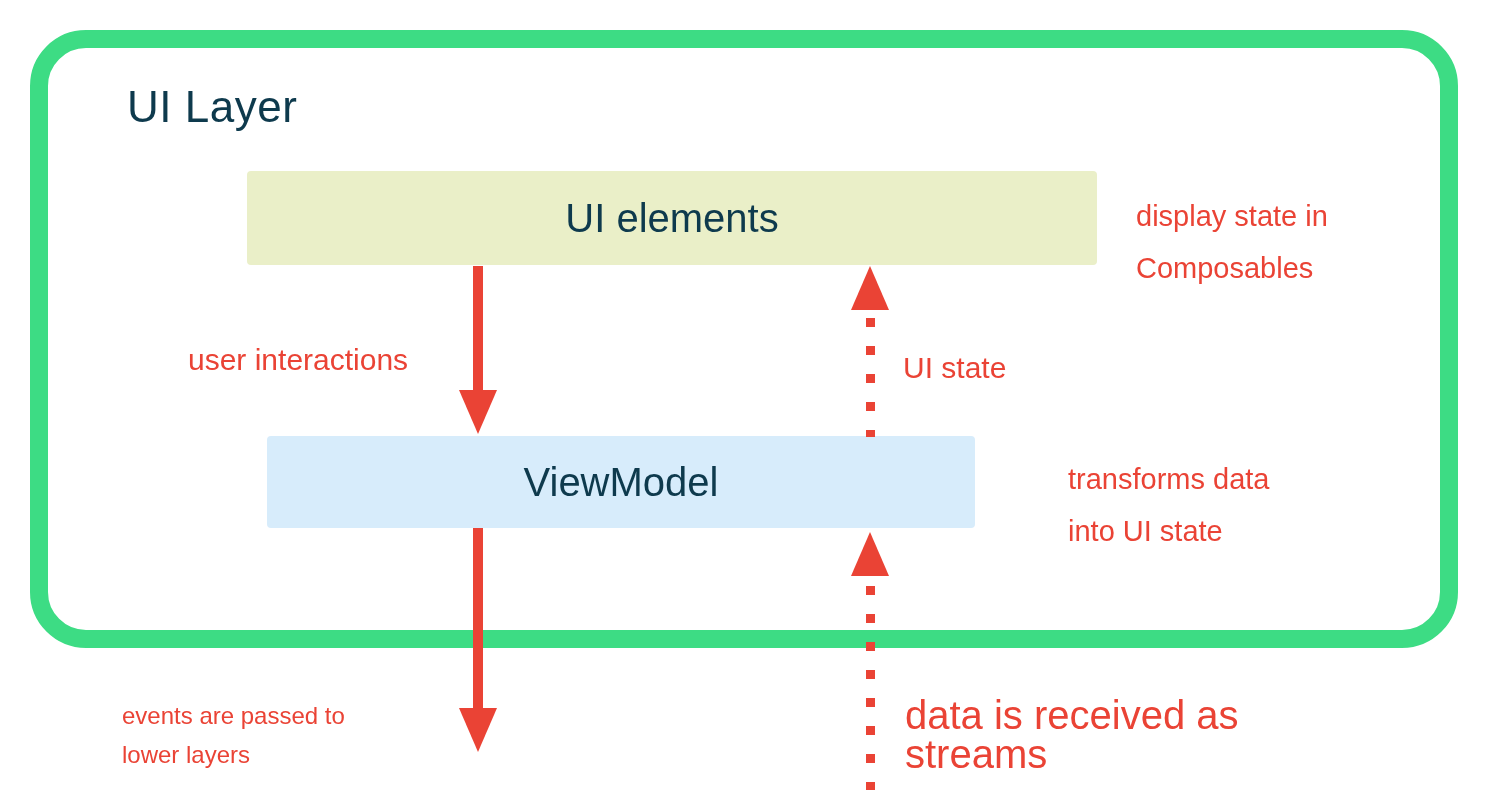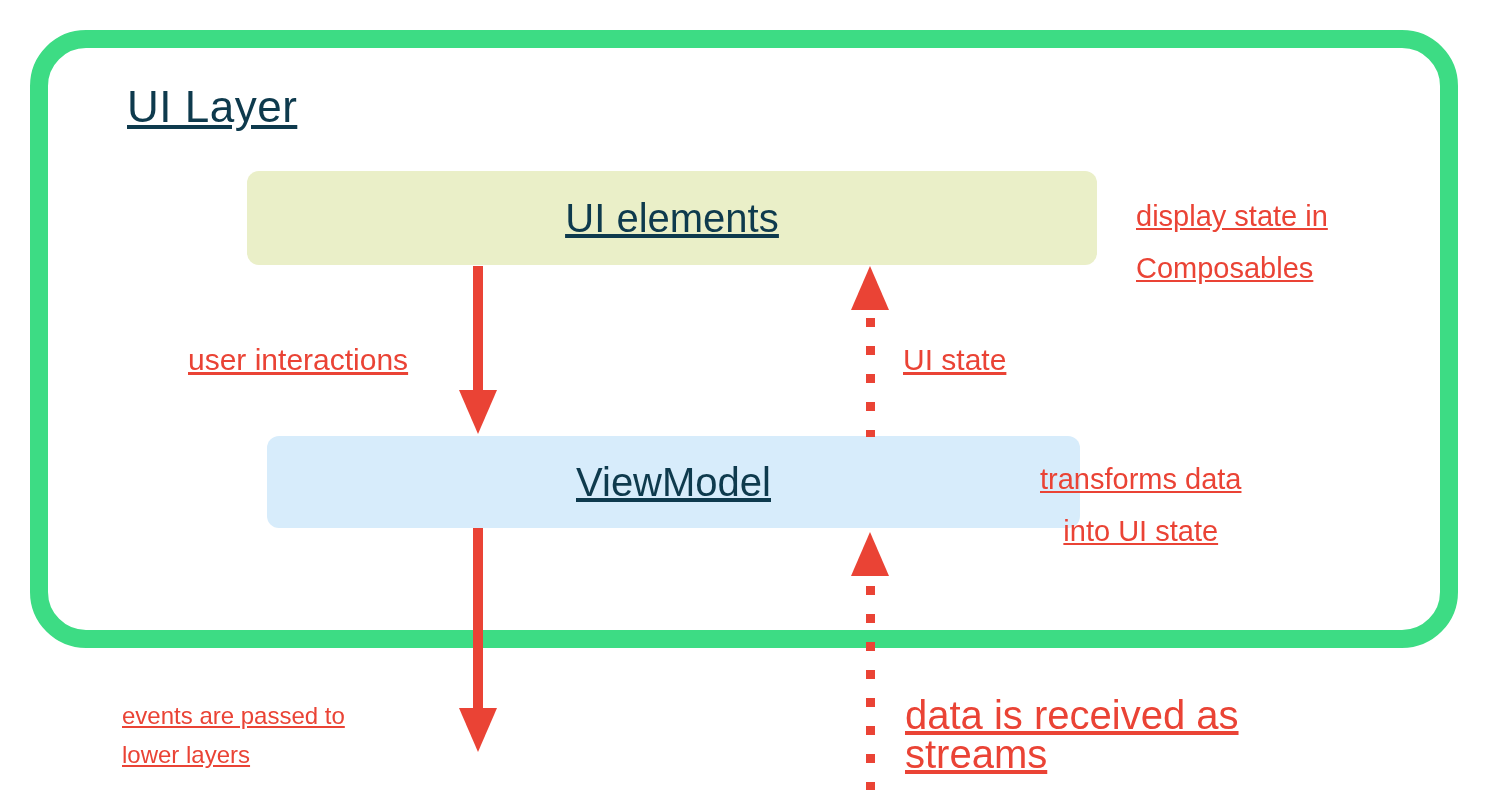--- a/index.html
+++ b/index.html
@@ -3,21 +3,21 @@
 <meta charset="utf-8">
 <style>
   :root {
     --frame-green: #3ddc84;
     --arrow-red: #ea4335;
     --ui-elements-bg: #eaefc8;
     --viewmodel-bg: #d7ecfb;
     --text-navy: #0e3a4d;
     --canvas-bg: #ffffff;
   }
-  * { margin: 0; padding: 0; box-sizing: border-box; text-decoration: underline; }
+  * { margin: 0; padding: 0; box-sizing: border-box; }
   html, body { background: #fff; }
   body { font-family: "Liberation Sans", "DejaVu Sans", sans-serif; }
 
   .canvas {
     position: relative;
     width: 1486px;
     height: 798px;
     background: var(--canvas-bg);
     overflow: hidden;
   }
@@ -37,46 +37,46 @@
     font-size: 44px;
     color: var(--text-navy);
     letter-spacing: 0.5px;
   }
 
   .node {
     position: absolute;
     display: flex;
     align-items: center;
     justify-content: center;
-    border-radius: 12px;
+    border-radius: 4px;
     color: var(--text-navy);
     font-size: 40px;
   }
   .node-ui-elements {
     left: 247px; top: 171px;
     width: 850px; height: 94px;
     background: var(--ui-elements-bg);
   }
   .node-viewmodel {
     left: 267px; top: 436px;
-    width: 813px; height: 92px;
+    width: 708px; height: 92px;
     background: var(--viewmodel-bg);
   }
 
   .red-label {
     position: absolute;
     color: var(--arrow-red);
     font-size: 29px;
     line-height: 52px;
     white-space: pre-line;
   }
   .annotation-ui-elements { left: 1136px; top: 190px; }
-  .annotation-viewmodel   { left: 1040px; top: 453px; text-align: center; }
+  .annotation-viewmodel   { left: 1068px; top: 453px; }
   .label-user-interactions { left: 188px; top: 334px; font-size: 30px; }
-  .label-ui-state          { left: 903px; top: 334px; font-size: 30px; }
+  .label-ui-state          { left: 903px; top: 342px; font-size: 30px; }
   .label-events  { left: 122px; top: 696px; font-size: 24px; line-height: 39px; }
   .label-streams { left: 905px; top: 696px; font-size: 40px; line-height: 39px; }
 
   .shaft-solid {
     position: absolute;
     width: 10px;
     background: var(--arrow-red);
   }
   .shaft-dotted {
     position: absolute;

